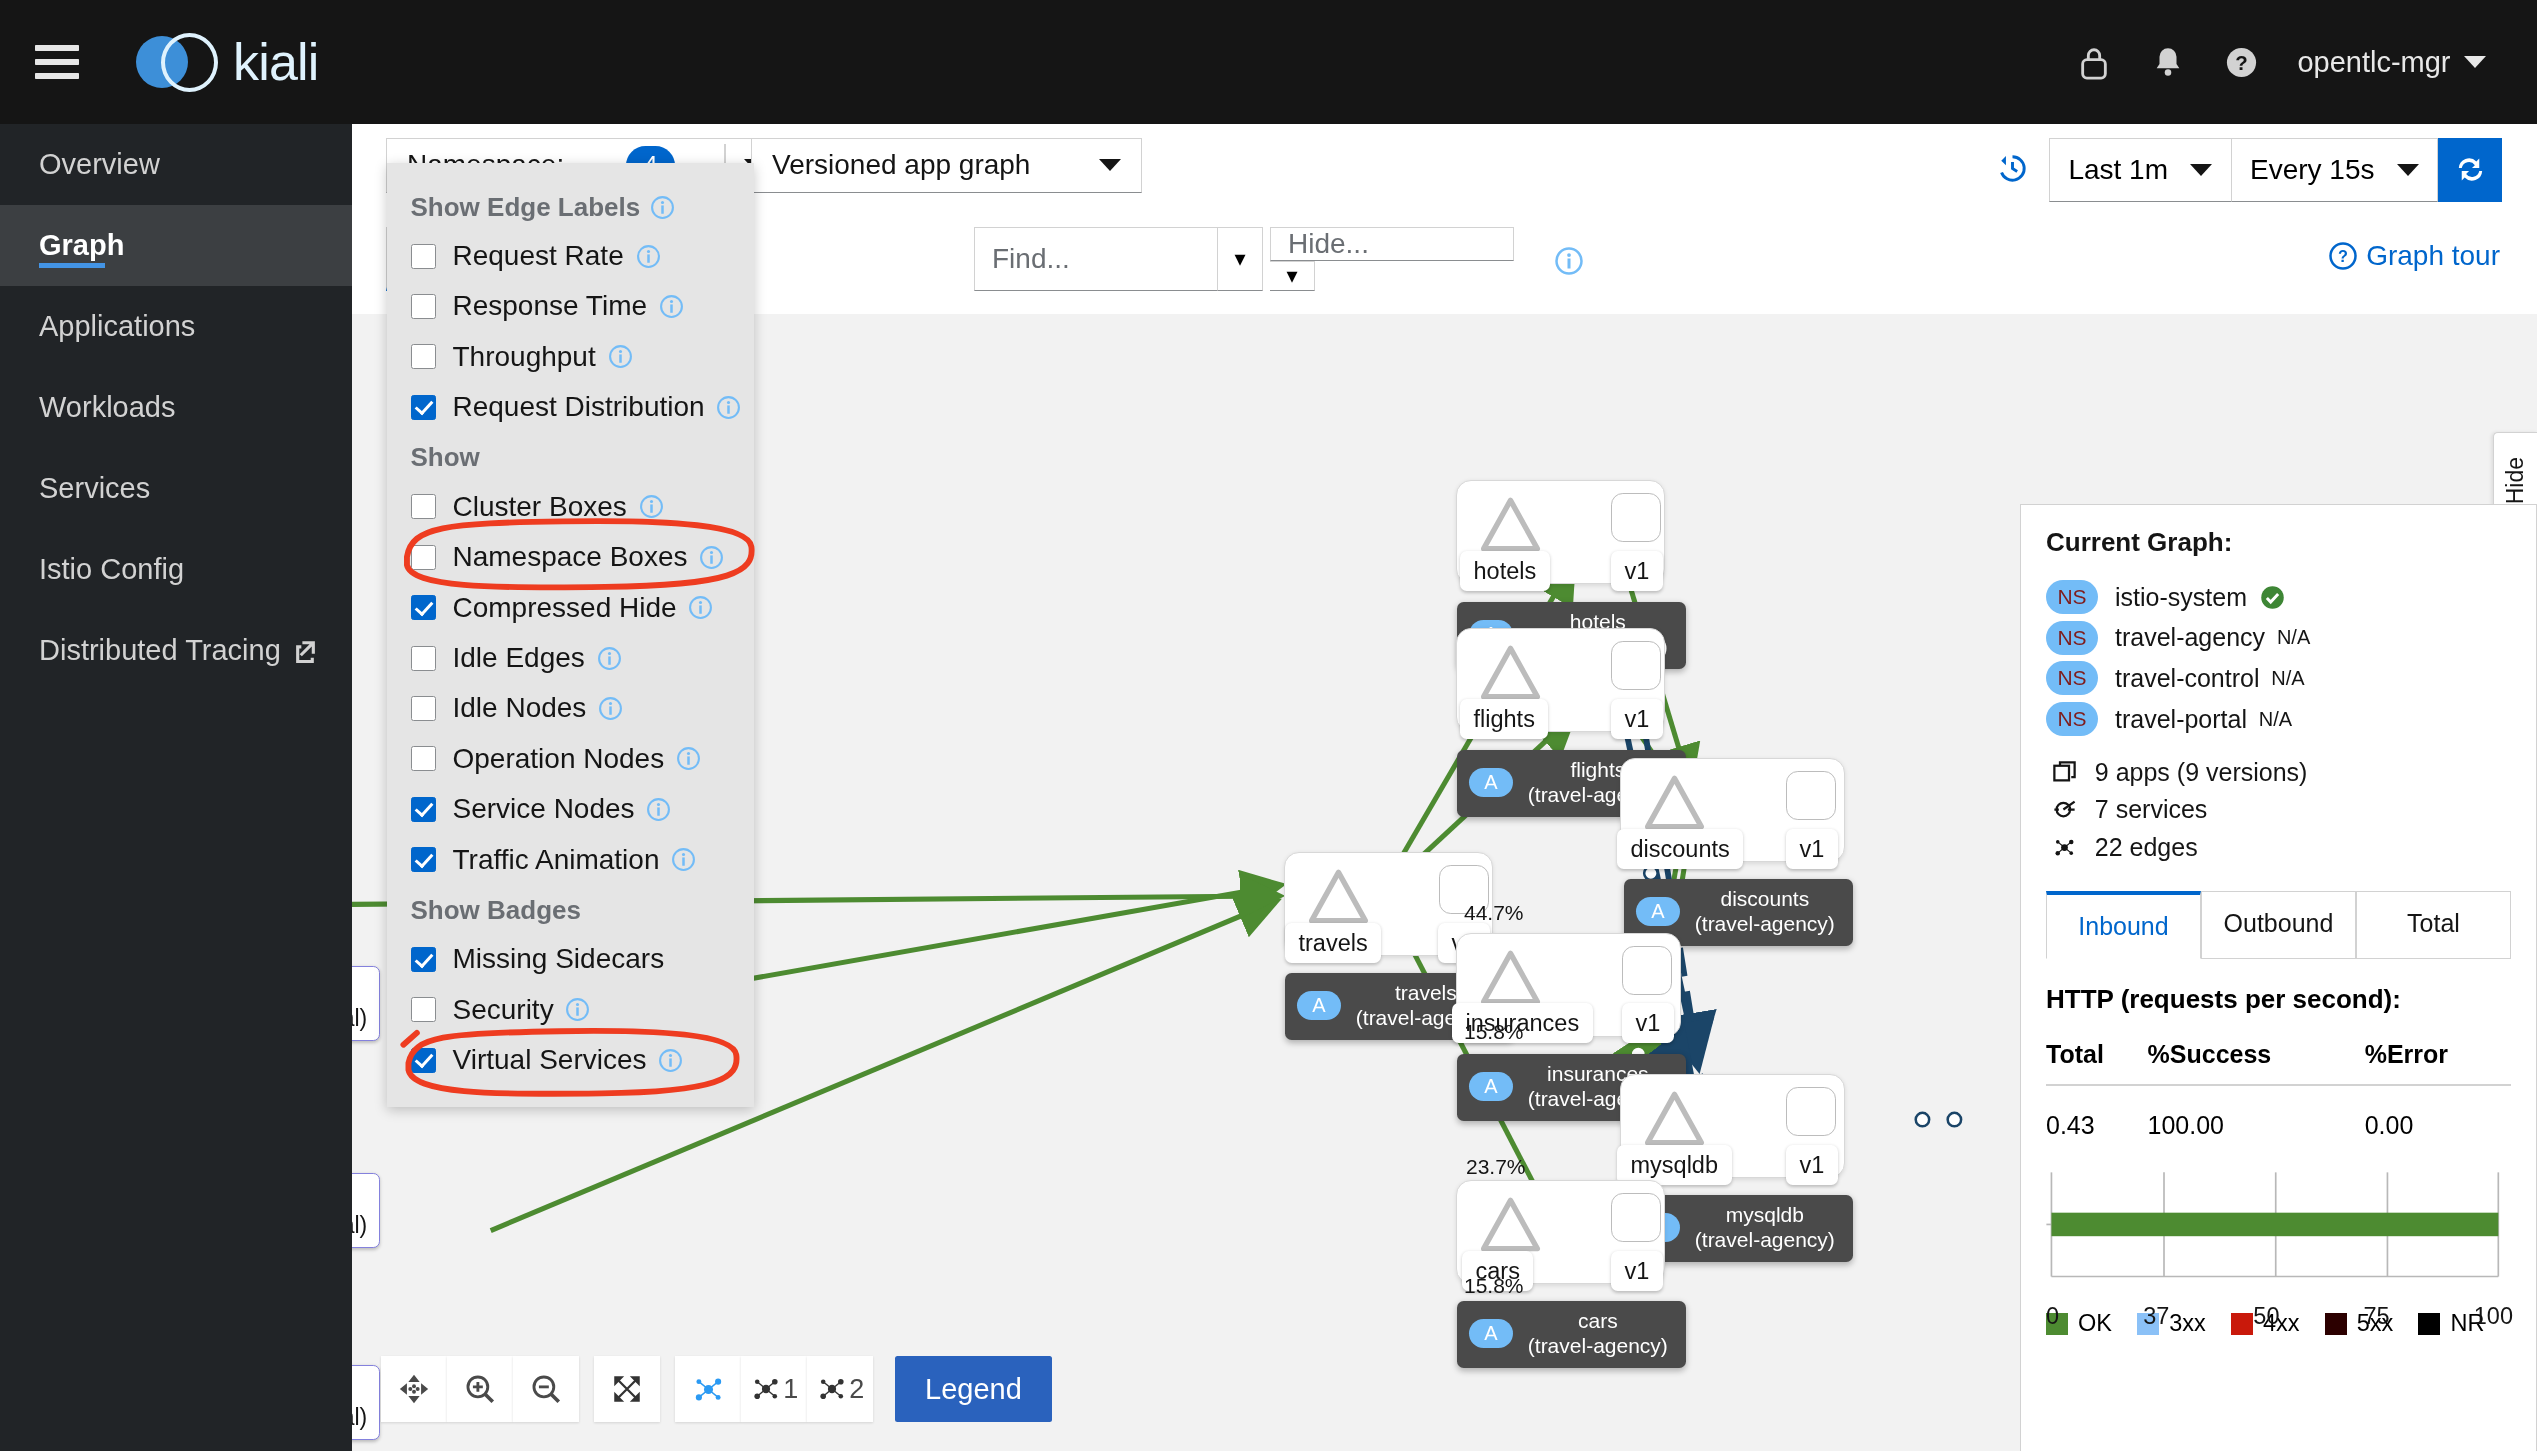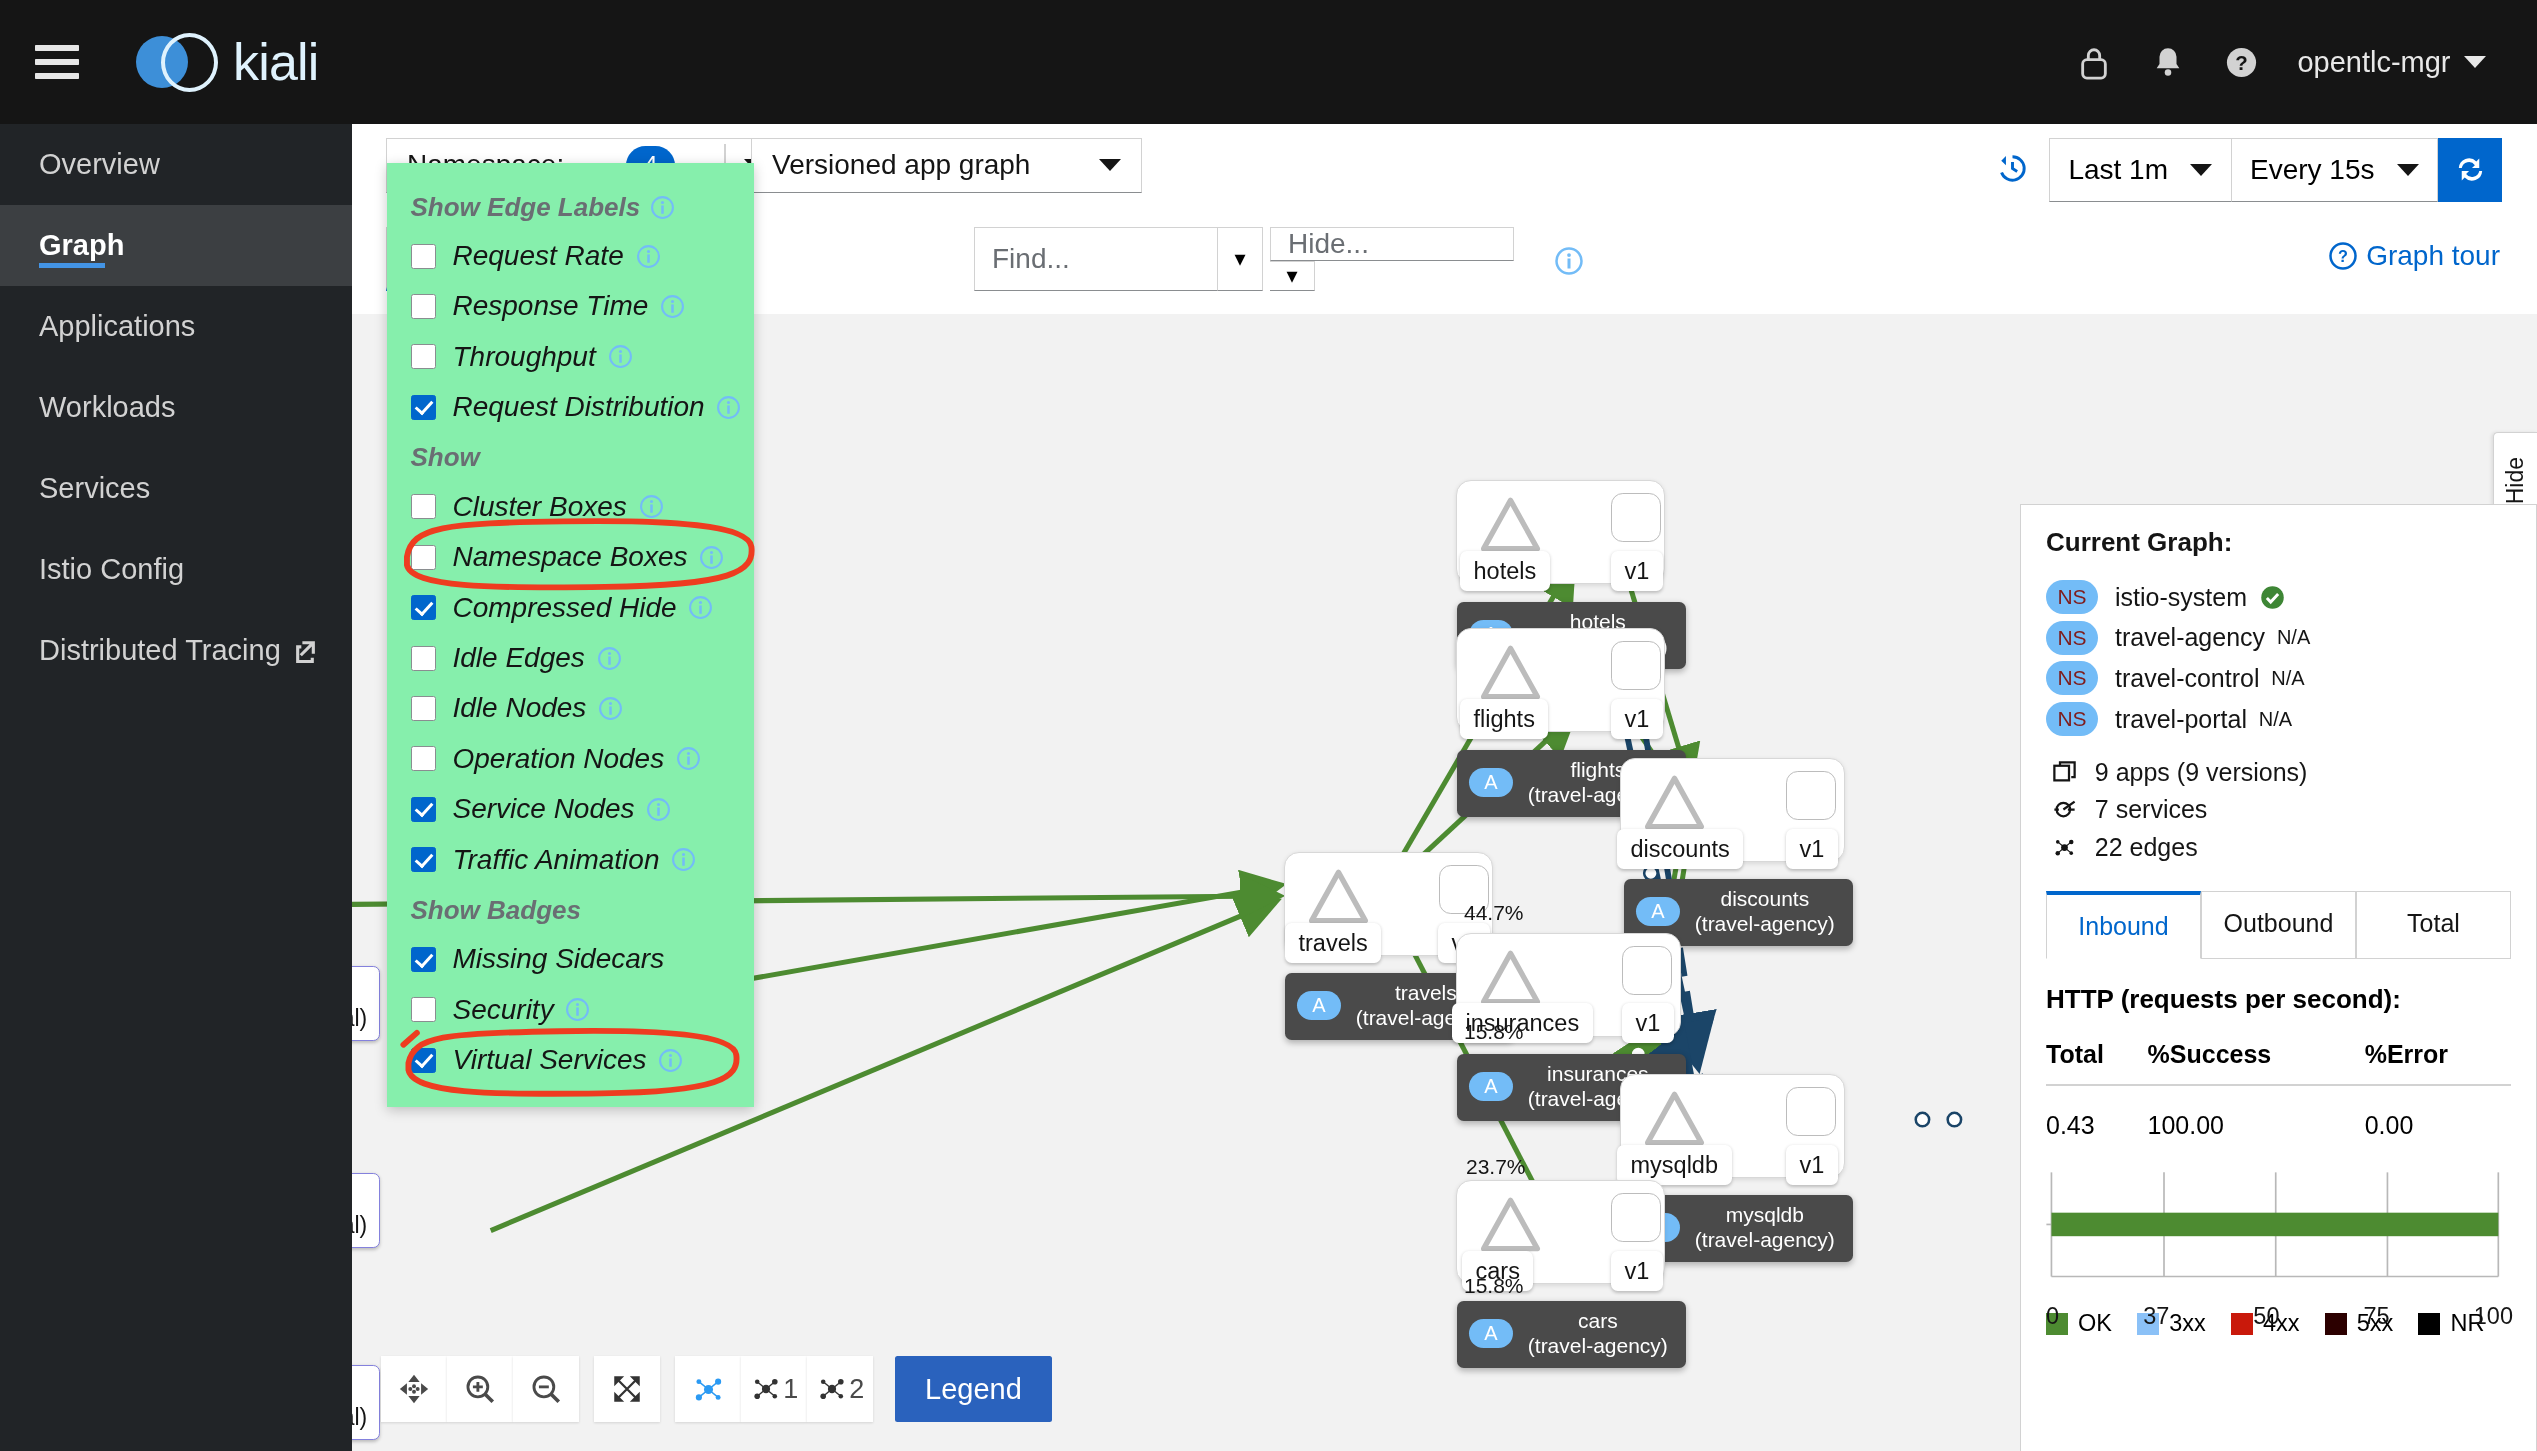--- a/index.html
+++ b/index.html
@@ -121,21 +121,21 @@
     justify-content: center; cursor: pointer; box-shadow: 0 0.8px 2.5px rgba(0,0,0,0.13); }
   .gt-sep { width: 15px; }
   .gt-btn.layout { }
   .gt-btn .lbl { font-size: 27px; color: #4a4a4a; margin-left: 1.7px; }
   #legend-btn { background: #2a62bd; color: #fff; font-size: 29px; height: 66px;
     display: flex; align-items: center; padding: 0 30px; cursor: pointer; margin-left: 22px;
     border-radius: 2.5px; }
 
   
   #display-menu { position: absolute; left: 387px; top: 163px; width: 367px; z-index: 60;
-    background: #86efac; box-shadow: 0 3.4px 11.8px rgba(0,0,0,0.22); padding: 18.5px 0 22px 0; font-style: italic; }
+    background: #e5e5e5; box-shadow: 0 3.4px 11.8px rgba(0,0,0,0.22); padding: 18.5px 0 22px 0; }
   .menu-heading { font-size: 26px; font-weight: 700; color: #6a6e73; padding: 10px 23.5px 8.4px 23.5px;
     display: flex; align-items: center; }
   .menu-heading .ii { margin-left: 10px; display: inline-flex; }
   .menu-row { display: flex; align-items: center; padding: 9.2px 23.5px; cursor: pointer;
     position: relative; }
   .cb { width: 25px; height: 25px; border: 1.7px solid #8a8d90; border-radius: 2.5px;
     background: #fff; flex: 0 0 auto; position: relative; }
   .cb.checked { background: #0066cc; border-color: #0066cc; }
   .cb.checked::after { content: ""; position: absolute; left: 7.6px; top: 1.7px; width: 6.7px; height: 14.3px;
     border: solid #fff; border-width: 0 3.4px 3.4px 0; transform: rotate(42deg); }

